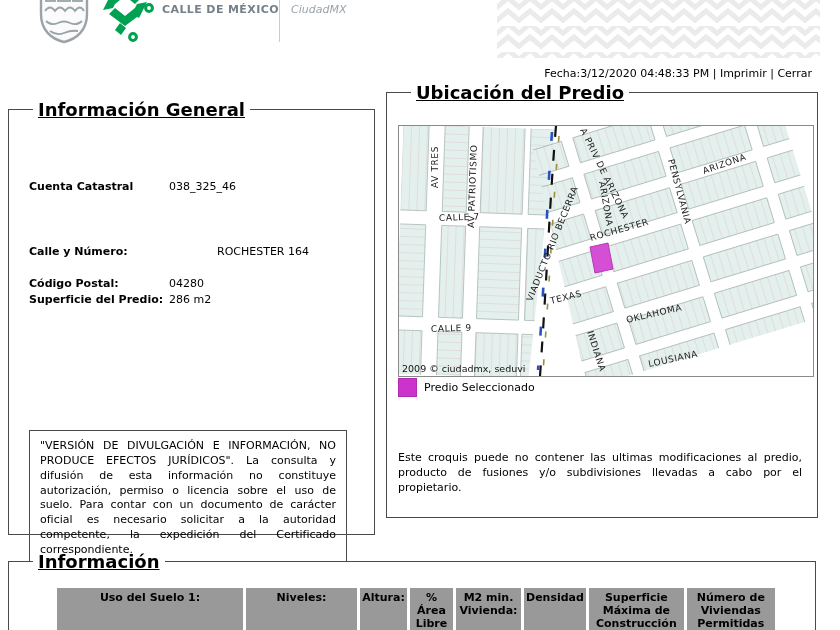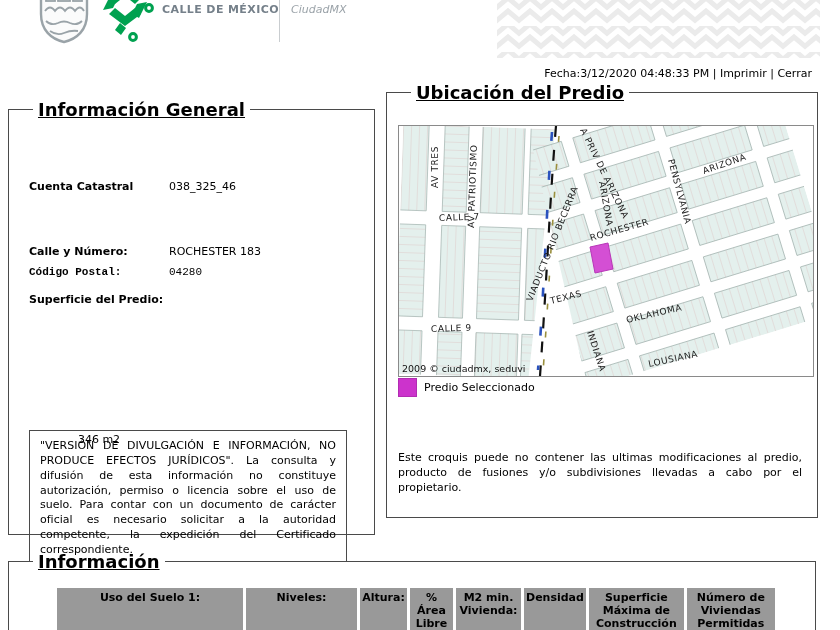--- a/index.html
+++ b/index.html
@@ -23,28 +23,28 @@
   
   #meta-line{position:absolute;top:67px;right:28px;font-size:11px;white-space:nowrap;}
   #meta-line .lnk{cursor:pointer;}
   
   fieldset{position:absolute;border:1px solid #4a4a4a;margin:0;padding:0;background:#fff;}
   legend{font-weight:bold;font-size:18px;margin-left:24px;padding:0 5px;text-decoration:underline;}
   #fs-info{left:8px;top:99px;width:365px;height:434px;}
   #fs-ubic{left:386px;top:82px;width:430px;height:434px;}
   #fs-zoni{left:8px;top:551px;width:806px;height:95px;}
   
-  .row{position:absolute;left:20px;display:flex;line-height:16px;align-items:center;}
+  .row{position:absolute;left:20px;display:flex;line-height:16px;}
   .row .lbl{font-weight:bold;width:140px;flex:0 0 140px;}
   #row-cuenta{top:59px;}
   #row-dir{top:88px;}
-  #row-calle{top:124px;}
+  #row-calle{top:124px;gap:48px;}
   #row-colonia{top:140px;}
-  #row-cp{top:144px;font-family:Liberation Mono, monospace;}
-  #row-sup{top:172px;flex-direction:column;}
+  #row-cp{top:156px;}
+  #row-sup{top:172px;}
   #disclaimer{position:absolute;left:20px;top:310px;width:296px;border:1px solid #4a4a4a;
               padding:8px 10px;text-align:justify;line-height:1.35;}
   
   #map-box{position:absolute;left:11px;top:22px;width:414px;height:250px;border:1px solid #8a8a8a;background:#fff;}
   #map-legend{position:absolute;left:11px;top:275px;display:flex;align-items:center;}
   #map-legend .sq{width:17px;height:17px;background:#cc33cc;border:1px solid #b22cb2;margin-right:7px;}
   #croquis-note{position:absolute;left:11px;top:348px;width:404px;text-align:justify;line-height:1.35;}
   
   #zoni-table{position:absolute;left:45px;top:13px;border-collapse:separate;border-spacing:3px;}
   #zoni-table th{background:#999999;color:#000;font-size:11px;font-weight:bold;
@@ -122,29 +122,29 @@
   <legend>Información General</legend>
 
   <div class="row" id="row-cuenta">
     <span class="lbl">Cuenta Catastral</span>
     <span class="val">038_325_46</span>
   </div>
 
 
   <div class="row" id="row-calle">
     <span class="lbl">Calle y Número:</span>
-    <span class="val">ROCHESTER 183</span>
+    <span class="val">ROCHESTER 164</span>
   </div>
   <div class="row" id="row-cp">
     <span class="lbl">Código Postal:</span>
     <span class="val">04280</span>
   </div>
   <div class="row" id="row-sup">
     <span class="lbl">Superficie del Predio:</span>
-    <span class="val">346 m2</span>
+    <span class="val">286 m2</span>
   </div>
 
   <div id="disclaimer">"VERSIÓN DE DIVULGACIÓN E INFORMACIÓN, NO PRODUCE EFECTOS JURÍDICOS". La consulta y difusión de esta información no constituye autorización, permiso o licencia sobre el uso de suelo. Para contar con un documento de carácter oficial es necesario solicitar a la autoridad competente, la expedición del Certificado correspondiente.</div>
 </fieldset>
 
 <fieldset id="fs-ubic">
   <legend>Ubicación del Predio</legend>
 
   <div id="map-box">
     <svg width="414" height="250" viewBox="0 0 414 250">

